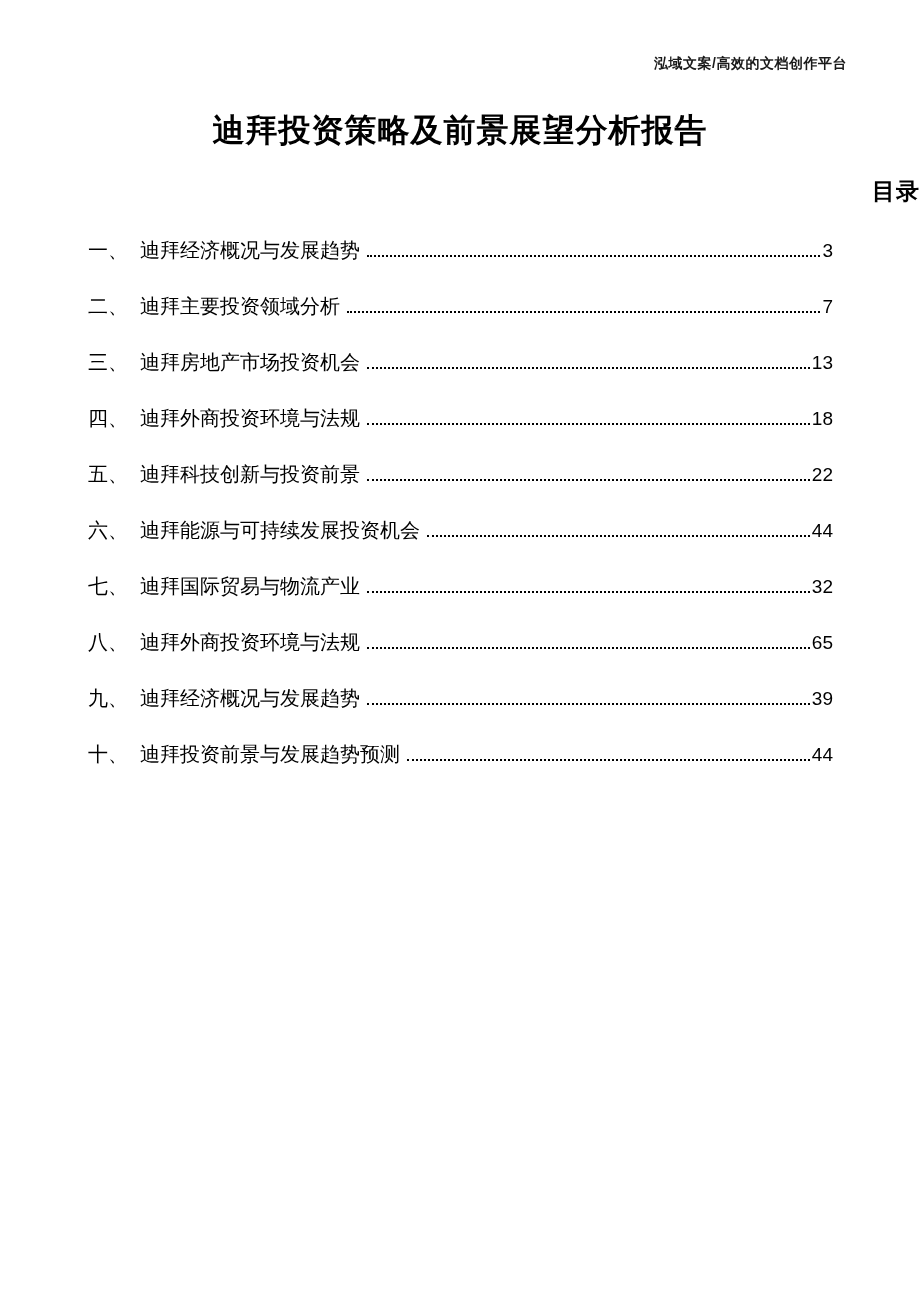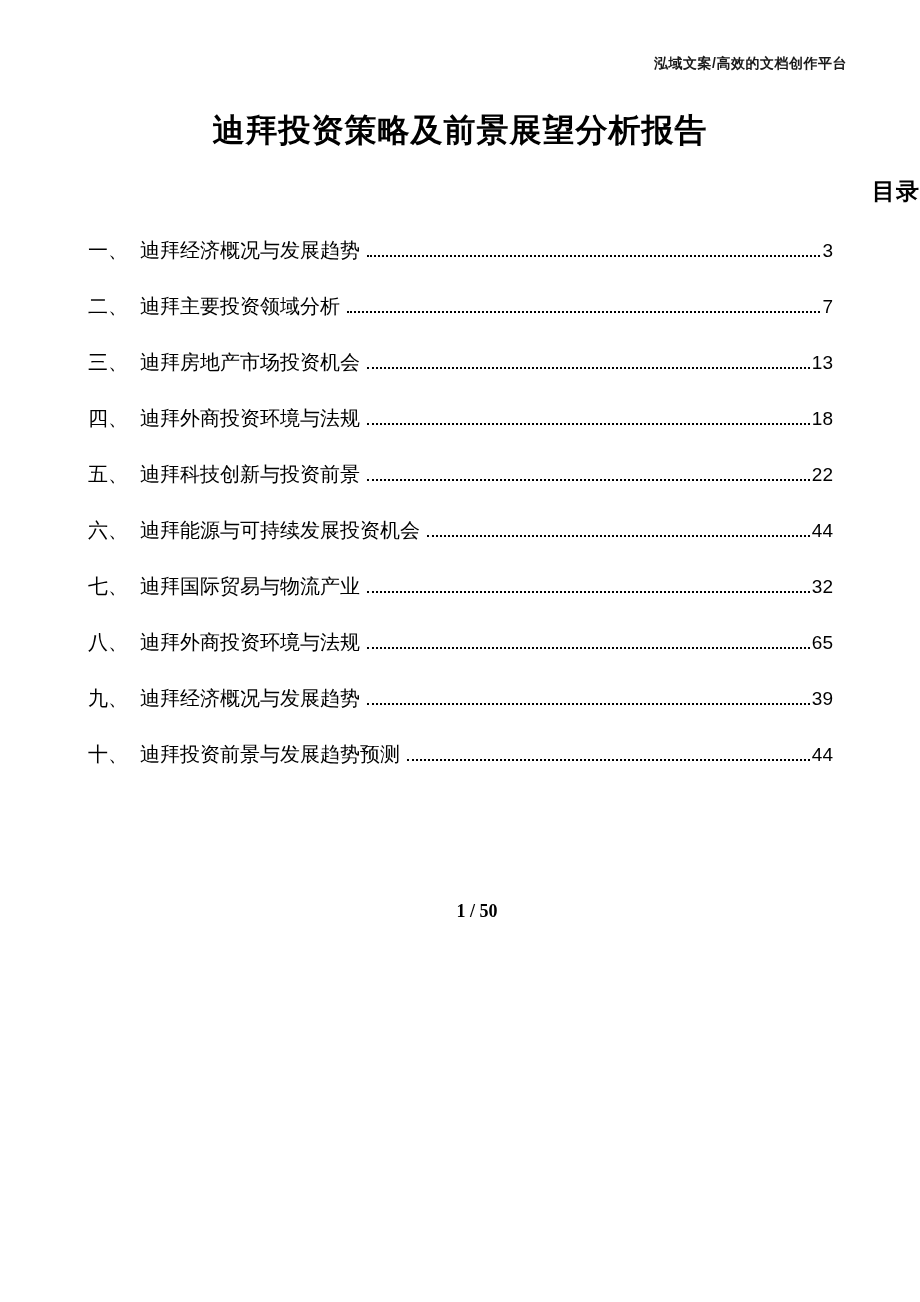--- a/index.html
+++ b/index.html
@@ -159,15 +159,14 @@
 
     <div class="toc-row">
       <span class="toc-num">十、</span>
       <span class="toc-text">迪拜投资前景与发展趋势预测</span>
       <span class="toc-dots"></span>
       <span class="toc-page">44</span>
     </div>
 
   </div>
 
-  <div class="footer">1 / 50</div>
 
 </div>
 
 </body></html>

